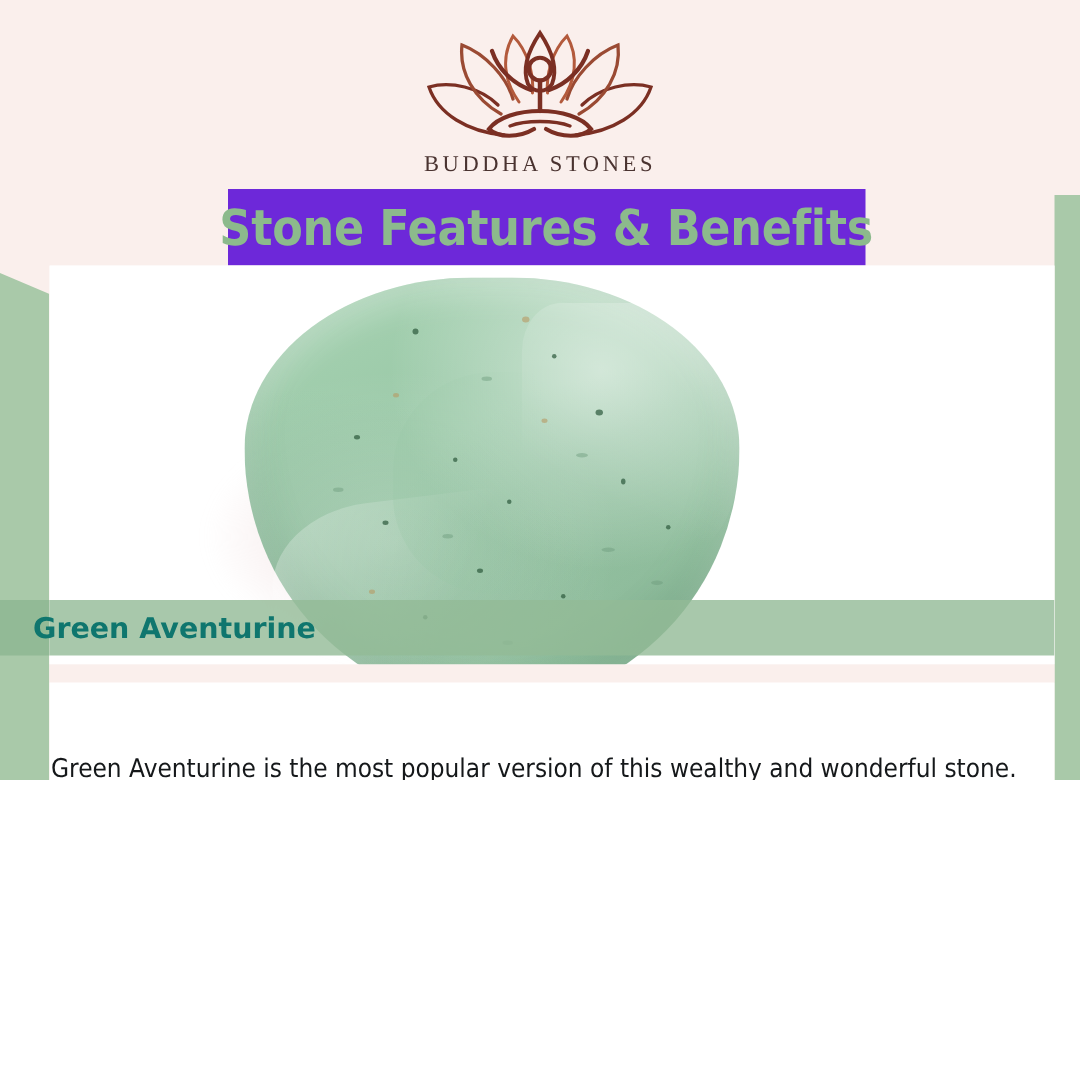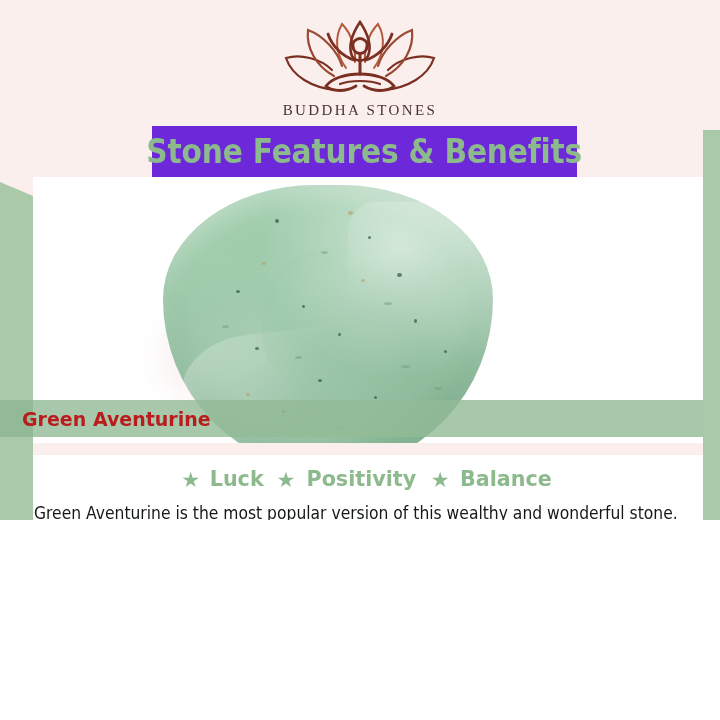--- a/index.html
+++ b/index.html
@@ -224,21 +224,21 @@
     position: absolute;
     left: 22px;
     top: 400px;
     height: 37px;
     display: flex;
     align-items: center;
     z-index: 4;
     font-family: "DejaVu Sans", sans-serif;
     font-weight: 700;
     font-size: 19px;
-    color: #b91c1c;
+    color: #0f766e;
     white-space: nowrap;
   }
 
   
   .keywords {
     position: absolute;
     left: 33px;
     top: 466px;
     width: 670px;
     text-align: center;
@@ -359,24 +359,16 @@
     </div>
   </div>
 
   <div class="label-band-fill"></div>
   <div class="label-band-text-outer">Green Aventurine</div>
 
   <div class="pink-divider"></div>
 
   <div class="panel-text"></div>
 
-  <div class="keywords">
-    <span class="kw-star">★</span>
-    <span class="kw">Luck</span>
-    <span class="kw-star">★</span>
-    <span class="kw">Positivity</span>
-    <span class="kw-star">★</span>
-    <span class="kw">Balance</span>
-  </div>
 
   <div class="body-copy">Green Aventurine is the most popular version of this wealthy and wonderful stone. For those who are keen to attract a little more of Lady Luck’s energy into their world, Green Aventurine is the stone to turn to. Along with being a talisman of good fortune, this stone is also ready to soothe the soul, regulate your energy, and keep your heart open and ready to receive.</div>
 
 </div>
 
 </body></html>

